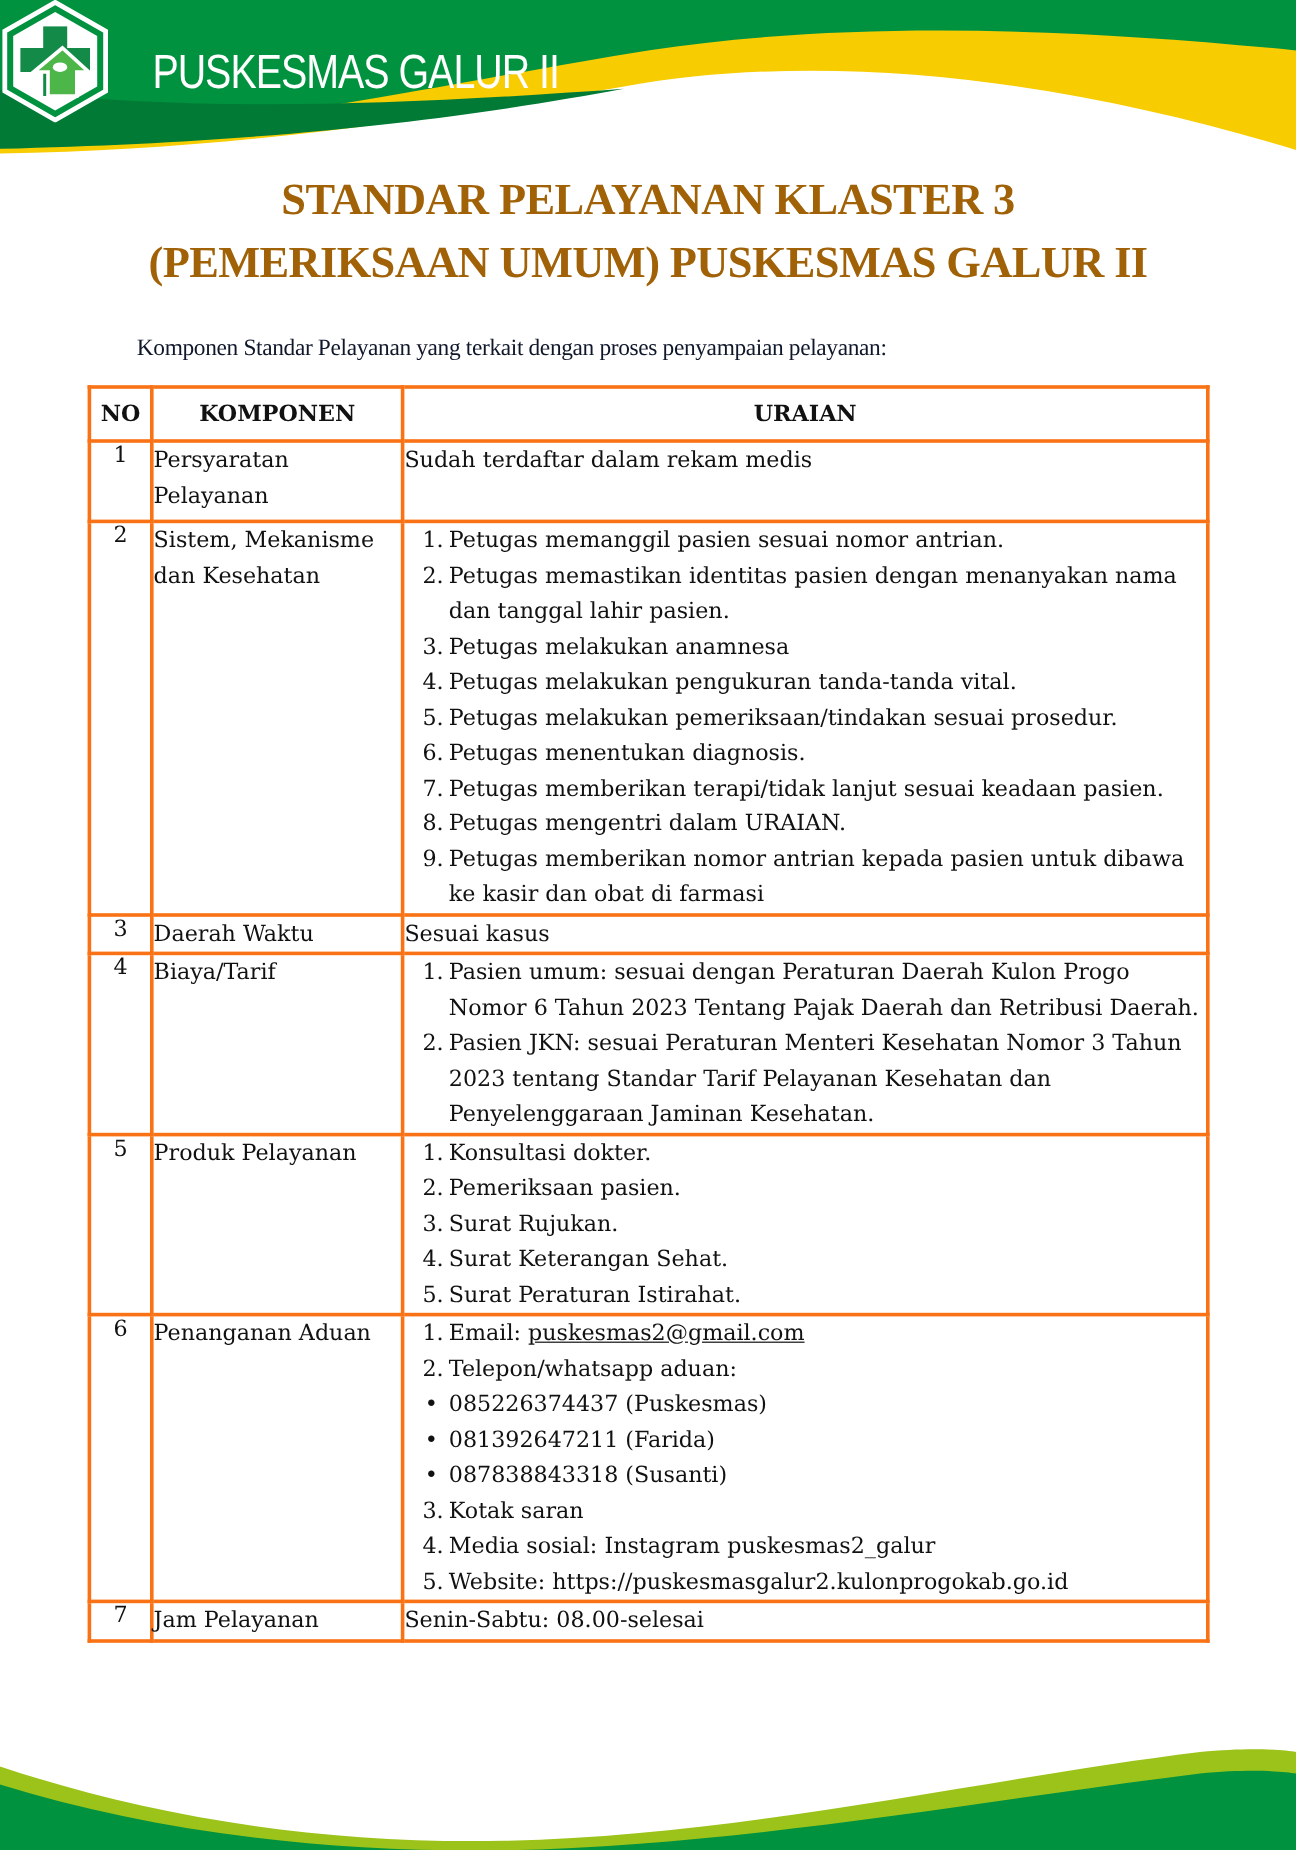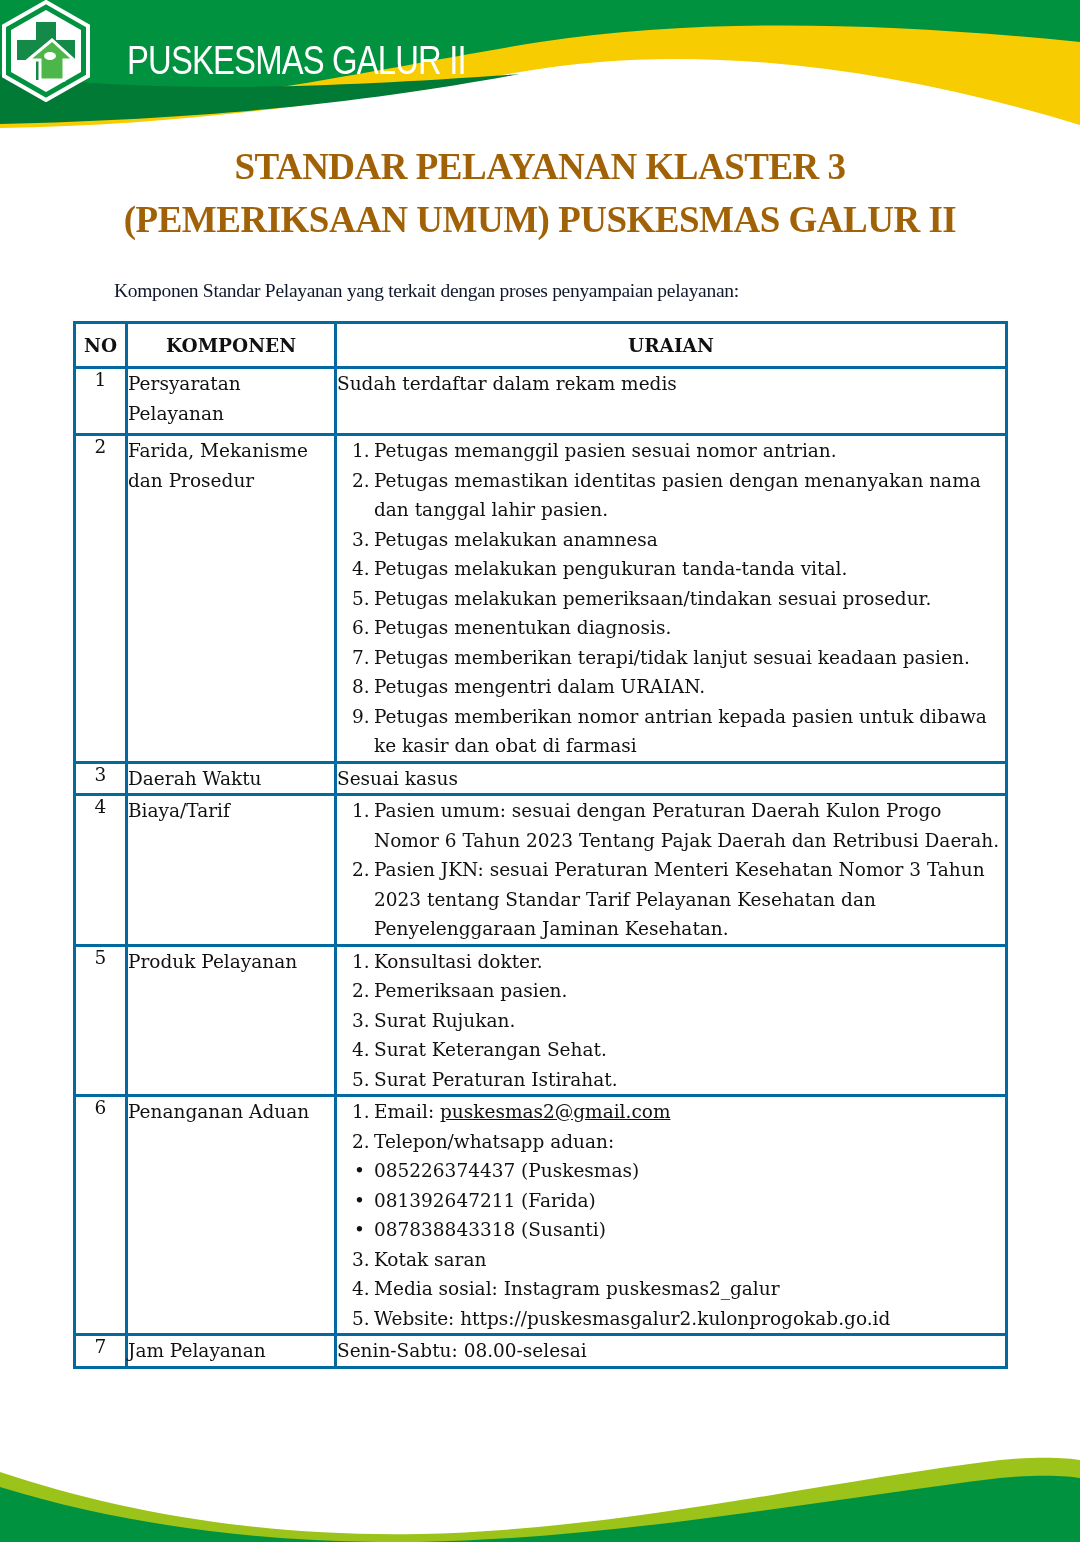--- a/index.html
+++ b/index.html
@@ -31,21 +31,21 @@
     font-size:19.5px; color:#0f172a; letter-spacing:-0.3px;margin-left:40px;
   }
 
   table.std {
     position:absolute; left:73px; top:321px; width:935px;
     border-collapse:collapse; table-layout:fixed;
     font-family:"DejaVu Serif","Liberation Serif",serif;
     font-size:18.5px; color:#111;
   }
   table.std th, table.std td {
-    border:3px solid #0369a1; vertical-align:top; padding:0;
+    border:3px solid #f97316; vertical-align:top; padding:0;
   }
   table.std th {
     font-weight:bold; font-size:18.5px; height:42px; vertical-align:middle; text-align:center;
   }
   col.c-no { width:52px; }
   col.c-komp { width:209px; }
   td.no { text-align:center; padding-top:3px; }
   td.komp { padding:3px 4px 0 4px; line-height:29.5px; }
   td.urai { padding:3px 4px 4px 4px; line-height:29.5px; }
   ol.items { margin:0; padding:0; list-style:none; }
@@ -97,21 +97,21 @@
   <tbody>
 
     <tr style="height:67px">
       <td class="no">1</td>
       <td class="komp" style="padding-right:47px">Persyaratan Pelayanan</td>
       <td class="urai">Sudah terdaftar dalam rekam medis</td>
     </tr>
 
     <tr>
       <td class="no">2</td>
-      <td class="komp">Farida, Mekanisme dan Prosedur</td>
+      <td class="komp">Sistem, Mekanisme dan Kesehatan</td>
       <td class="urai">
         <ol class="items">
           <li><span class="num">1.</span><span>Petugas memanggil pasien sesuai nomor antrian.</span></li>
           <li><span class="num">2.</span><span>Petugas memastikan identitas pasien dengan menanyakan nama dan tanggal lahir pasien.</span></li>
           <li><span class="num">3.</span><span>Petugas melakukan anamnesa</span></li>
           <li><span class="num">4.</span><span>Petugas melakukan pengukuran tanda-tanda vital.</span></li>
           <li><span class="num">5.</span><span>Petugas melakukan pemeriksaan/tindakan sesuai prosedur.</span></li>
           <li><span class="num">6.</span><span>Petugas menentukan diagnosis.</span></li>
           <li><span class="num">7.</span><span>Petugas memberikan terapi/tidak lanjut sesuai keadaan pasien.</span></li>
           <li><span class="num">8.</span><span>Petugas mengentri dalam URAIAN.</span></li>

